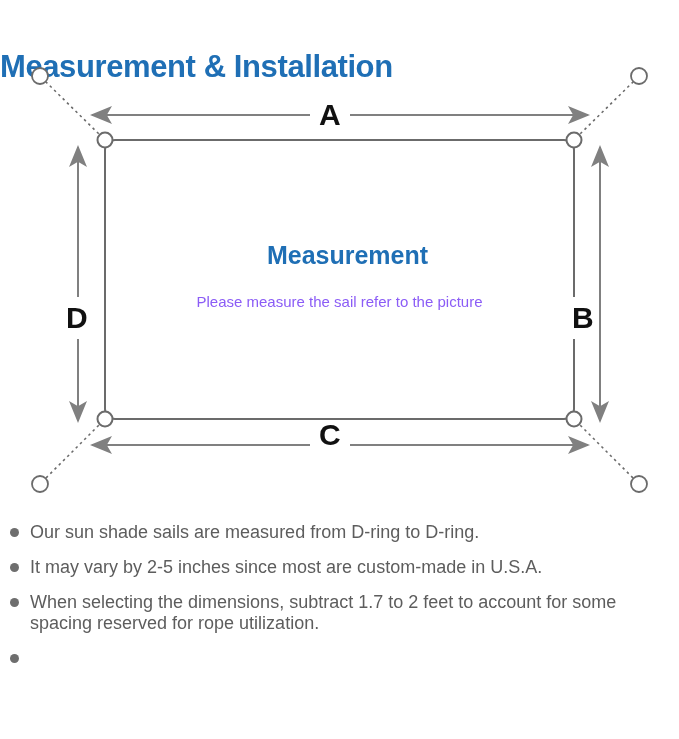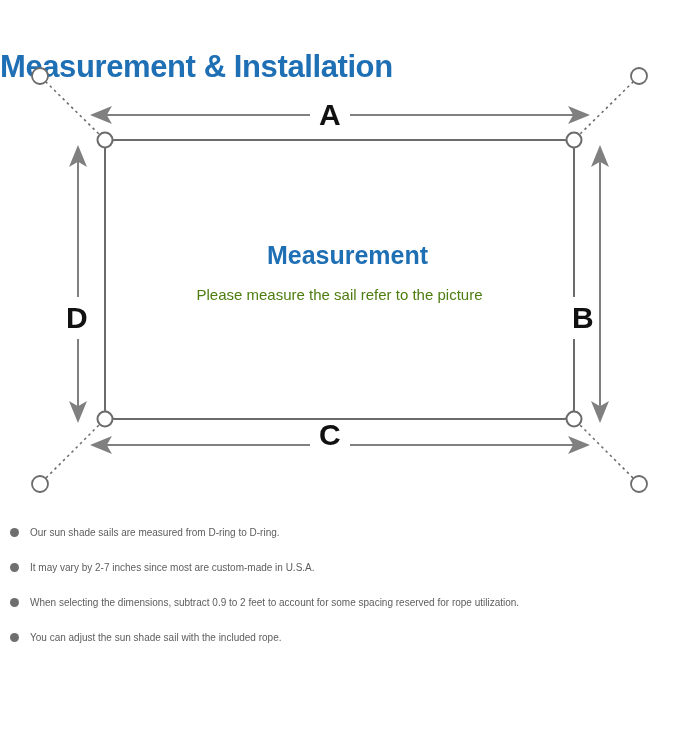--- a/index.html
+++ b/index.html
@@ -68,38 +68,38 @@
   .center-title {
     font-size: 25px;
     font-weight: bold;
     color: #1f6fb5;
     line-height: 30px;
     white-space: nowrap;
     margin-left: 16px;
   }
   .center-sub {
     font-size: 15px;
-    color: #4d7c0f;
+    color: #8b5cf6;
     line-height: 22px;
-    margin-top: 14px;
+    margin-top: 21px;
     white-space: nowrap;
   }
 
   #notes {
     position: absolute;
     left: 0;
     top: 522px;
     width: 679px;
   }
   .note-item {
     position: relative;
     padding-left: 30px;
     padding-right: 8px;
     margin-bottom: 14px;
-    font-size: 10px;
+    font-size: 18px;
     line-height: 21px;
     color: #5d5d5d;
   }
   .note-bullet {
     position: absolute;
     left: 10px;
     top: 6px;
     width: 9px;
     height: 9px;
     border-radius: 50%;
@@ -161,25 +161,24 @@
     </div>
   </div>
 
   <div id="notes">
     <div class="note-item">
       <span class="note-bullet"></span>
       <span>Our sun shade sails are measured from D-ring to D-ring.</span>
     </div>
     <div class="note-item">
       <span class="note-bullet"></span>
-      <span>It may vary by 2-7 inches since most are custom-made in U.S.A.</span>
+      <span>It may vary by 2-5 inches since most are custom-made in U.S.A.</span>
     </div>
     <div class="note-item">
       <span class="note-bullet"></span>
-      <span>When selecting the dimensions, subtract 0.9 to 2 feet to account for some spacing reserved for rope utilization.</span>
+      <span>When selecting the dimensions, subtract 1.7 to 2 feet to account for some spacing reserved for rope utilization.</span>
     </div>
     <div class="note-item">
       <span class="note-bullet"></span>
-      <span>You can adjust the sun shade sail with the included rope.</span>
     </div>
   </div>
 
 </div>
 
 </body></html>

